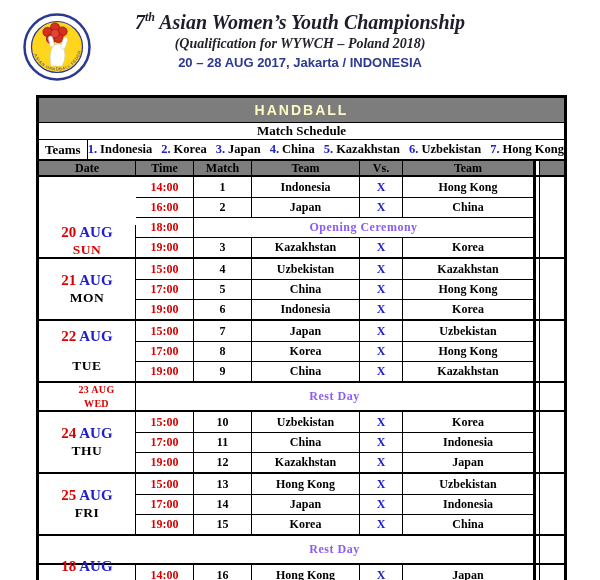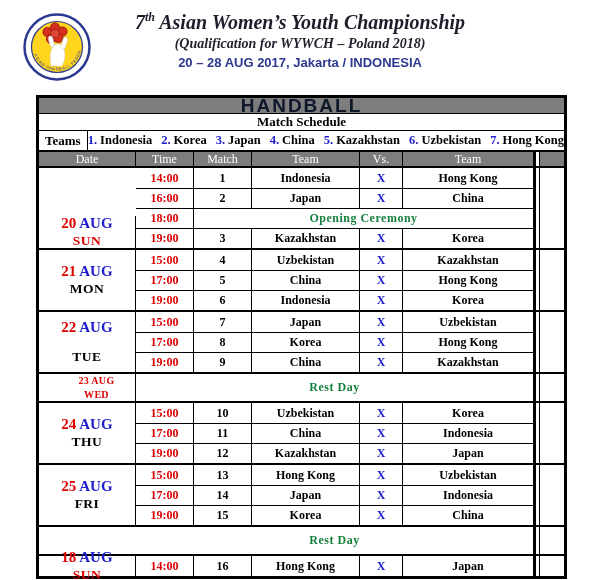--- a/index.html
+++ b/index.html
@@ -11,39 +11,39 @@
   .hdr { position:absolute; top:10px; left:0; width:600px; text-align:center; }
   .logo { position:absolute; left:22px; top:2px; width:70px; height:70px; }
   .title { font-size:20px; font-weight:bold; font-style:italic; color:#1d1d2b; line-height:1.25; }
   .title sup { font-size:12px; }
   .subtitle { font-size:14px; font-style:italic; font-weight:bold; color:#22222e; line-height:1.3; }
   .dateline { font-family:"Liberation Sans","DejaVu Sans",sans-serif;
     font-size:13px; font-weight:bold; color:#2b3990; line-height:1.6; }
 
   
   .tbl { position:absolute; left:36px; top:95px; width:531px; border:3px solid #000; background:#fff; }
-  .r-handball { height:16px; background:#7d7d7d; border-bottom:1px solid #000;
+  .r-handball { height:25px; background:#7d7d7d; border-bottom:1px solid #000;
     display:flex; align-items:center; justify-content:center;
     font-family:"Liberation Sans","DejaVu Sans",sans-serif;
-    font-size:19px; font-weight:bold; letter-spacing:2px; color:#0f172a; }
+    font-size:14px; font-weight:bold; letter-spacing:2px; color:#fef9c3; }
   .r-ms { height:17px; display:flex; align-items:center; justify-content:center;
     font-size:13px; font-weight:bold; color:#000; border-bottom:1px solid #000; }
   .r-teams { height:21px; display:flex; border-bottom:2px solid #000; font-weight:bold; }
   .teams-label { width:97px; border-right:1px solid #000; display:flex; align-items:center;
     justify-content:center; font-size:13px; }
   .teams-list { flex:1; display:flex; align-items:center; justify-content:center;
     gap:9px; font-size:12.5px; white-space:nowrap; }
   .t-item { display:flex; gap:3px; }
   .t-num { color:#2020cc; }
 
   .r-hdr { display:flex; border-bottom:2px solid #000; height:16px; }
   .main-hdr { flex:1; display:grid; grid-template-columns:97px 58px 58px 108px 43px 1fr;
     background:#7d7d7d; border-right:3px solid #000; }
   .main-hdr .hc { display:flex; align-items:center; justify-content:center;
-    color:#ffffff; font-weight:normal; font-size:12px; border-right:1px solid #000; }
+    color:#000000; font-weight:bold; font-size:12px; border-right:1px solid #000; }
   .main-hdr .hc:last-child { border-right:none; }
   .extra-hdr { width:25px; margin-left:3px; border-left:1px solid #000; background:#7d7d7d; }
 
   .group { display:flex; border-bottom:2px solid #000; }
   .group.partial { border-bottom:none; }
   .g-main { flex:1; display:grid; grid-template-columns:97px 58px 58px 108px 43px 1fr;
     grid-auto-rows:20px; grid-auto-flow:row; border-right:3px solid #000; }
   .group.rest .g-main { grid-auto-rows:27px; }
   .g-extra { width:25px; margin-left:3px; border-left:1px solid #000; background:#fff; }
 
@@ -51,21 +51,21 @@
     font-weight:bold; font-size:12px; color:#000; }
   .br { border-right:1px solid #000; }
   .rt { border-top:1px solid #000; }
   .c-date { flex-direction:column; line-height:1.15; font-size:15px; gap:1px; }
   .d-num { color:#dd0000; }
   .d-month { color:#2020cc; }
   .d-day { font-size:13.5px; letter-spacing:.5px; }
   .d-day.red { color:#dd0000; }
   .c-date.small { font-size:10px; line-height:1.3; color:#dd0000; letter-spacing:.3px;margin-left:19px; }
   .c-time { color:#dd0000; }
-  .c-event, .c-restlabel { color:#15803d; letter-spacing:.5px; }
+  .c-event, .c-restlabel { color:#8b5cf6; letter-spacing:.5px; }
 </style>
 </head>
 <body>
 
 <div class="page">
 
   <div class="hdr">
     <svg class="logo" viewBox="0 0 70 70">
       <circle cx="35" cy="35" r="32.5" fill="#ffffff" stroke="#2b3990" stroke-width="2.5"></circle>
       <circle cx="35" cy="35" r="25.5" fill="#ffd51e" stroke="#2b3990" stroke-width="1.2"></circle>

